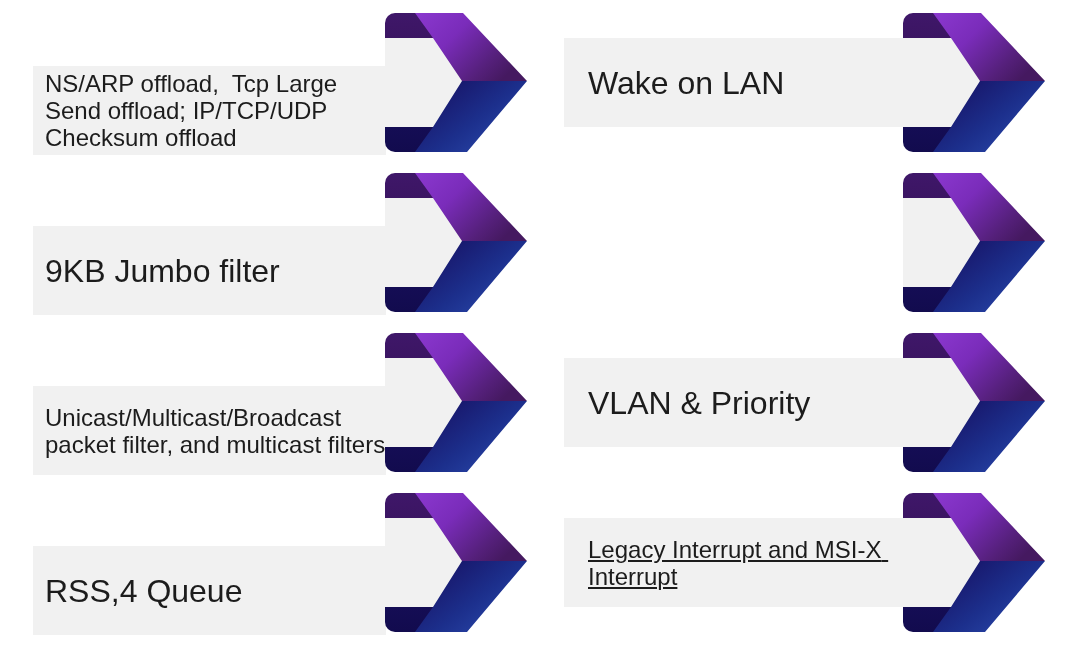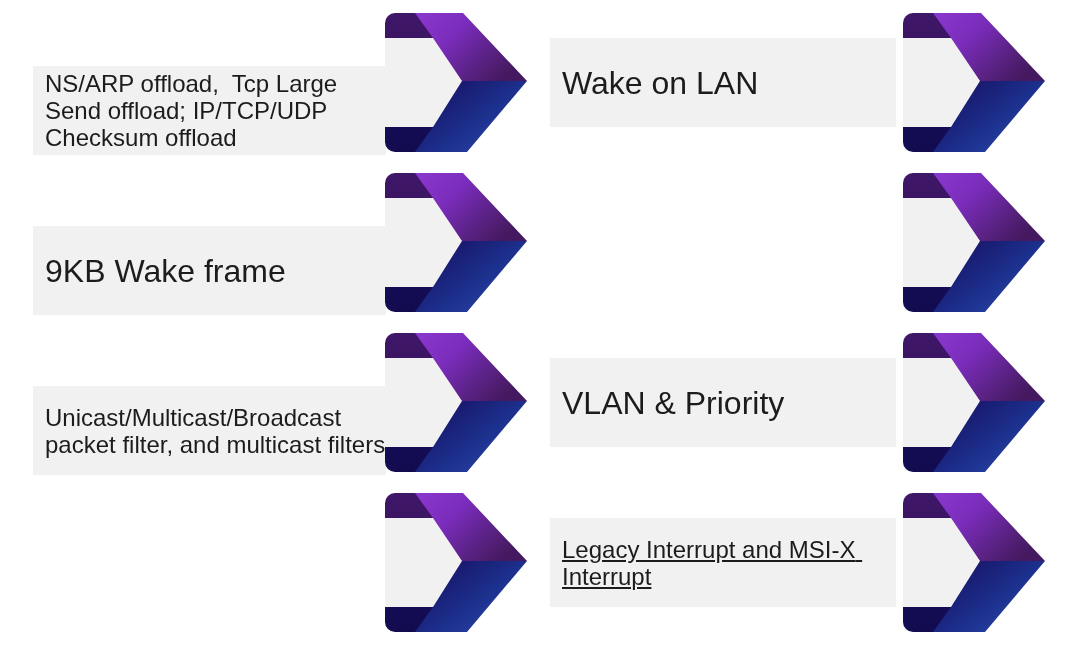--- a/index.html
+++ b/index.html
@@ -31,21 +31,21 @@
 
   .bar {
     position: absolute;
     top: 38px;
     height: 89px;
     background: #f1f1f1;
     display: flex;
     align-items: center;
   }
   .col-left  .bar { left: 33px; width: 353px; margin-top: 28px; }
-  .col-right .bar { left: 10px; width: 346px; }
+  .col-right .bar { left: 24px; width: 346px; padding-left: 12px; }
 
   .label {
     padding-left: 12px;
     color: #1c1c1c;
     white-space: pre-wrap;
   }
   .label.small {
     font-size: 24px;
     line-height: 27px;
   }
@@ -119,21 +119,21 @@
     <svg class="arrow" viewBox="0 0 143 145">
       <rect x="0" y="5" width="50" height="139" rx="10" fill="url(#gSpine)"></rect>
       <rect x="0" y="30" width="77" height="89" fill="#f1f1f1"></rect>
       <path d="M30,5 L78,5 L142,73 L77,73 L48,30 Z" fill="url(#gTopWing)"></path>
       <path d="M30,144 L82,144 L142,73 L77,73 L48,119 Z" fill="url(#gBottomWing)"></path>
     </svg>
   </div>
 
   <div class="item col-left row-2">
     <div class="bar">
-      <div class="label large">9KB Wake frame</div>
+      <div class="label large">9KB Jumbo filter</div>
     </div>
     <svg class="arrow" viewBox="0 0 143 145">
       <rect x="0" y="5" width="50" height="139" rx="10" fill="url(#gSpine)"></rect>
       <rect x="0" y="30" width="77" height="89" fill="#f1f1f1"></rect>
       <path d="M30,5 L78,5 L142,73 L77,73 L48,30 Z" fill="url(#gTopWing)"></path>
       <path d="M30,144 L82,144 L142,73 L77,73 L48,119 Z" fill="url(#gBottomWing)"></path>
     </svg>
   </div>
 
   <div class="item col-right row-2">
@@ -163,20 +163,23 @@
     </div>
     <svg class="arrow" viewBox="0 0 143 145">
       <rect x="0" y="5" width="50" height="139" rx="10" fill="url(#gSpine)"></rect>
       <rect x="0" y="30" width="77" height="89" fill="#f1f1f1"></rect>
       <path d="M30,5 L78,5 L142,73 L77,73 L48,30 Z" fill="url(#gTopWing)"></path>
       <path d="M30,144 L82,144 L142,73 L77,73 L48,119 Z" fill="url(#gBottomWing)"></path>
     </svg>
   </div>
 
   <div class="item col-left row-4">
+    <div class="bar">
+      <div class="label large">RSS,4 Queue</div>
+    </div>
     <svg class="arrow" viewBox="0 0 143 145">
       <rect x="0" y="5" width="50" height="139" rx="10" fill="url(#gSpine)"></rect>
       <rect x="0" y="30" width="77" height="89" fill="#f1f1f1"></rect>
       <path d="M30,5 L78,5 L142,73 L77,73 L48,30 Z" fill="url(#gTopWing)"></path>
       <path d="M30,144 L82,144 L142,73 L77,73 L48,119 Z" fill="url(#gBottomWing)"></path>
     </svg>
   </div>
 
   <div class="item col-right row-4">
     <div class="bar">

